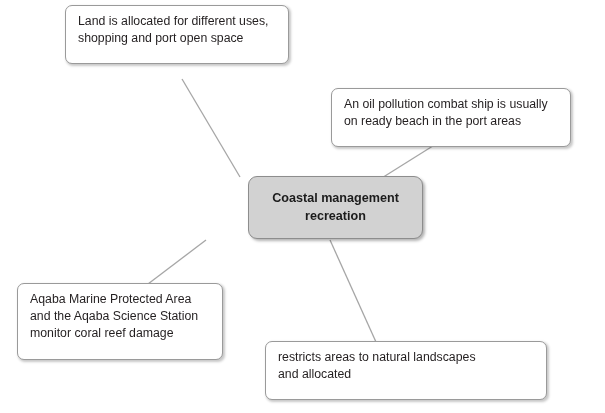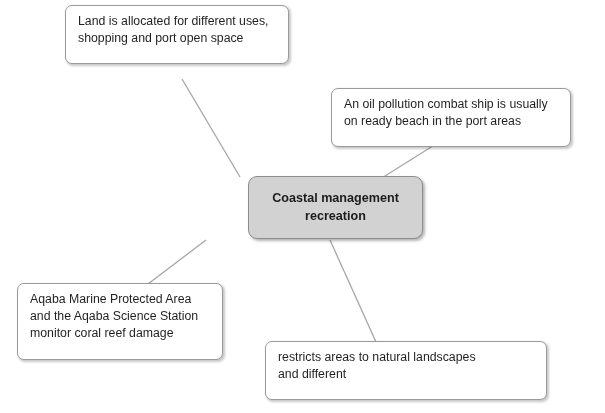--- a/index.html
+++ b/index.html
@@ -102,16 +102,16 @@
   </div>
 
   <div class="node" id="node-aqaba">
     <div class="line">Aqaba Marine Protected Area</div>
     <div class="line">and the Aqaba Science Station</div>
     <div class="line">monitor coral reef damage</div>
   </div>
 
   <div class="node" id="node-beach">
     <div class="line">restricts areas to natural landscapes</div>
-    <div class="line">and different</div>
+    <div class="line">and allocated</div>
   </div>
 
 </div>
 
 </body></html>

